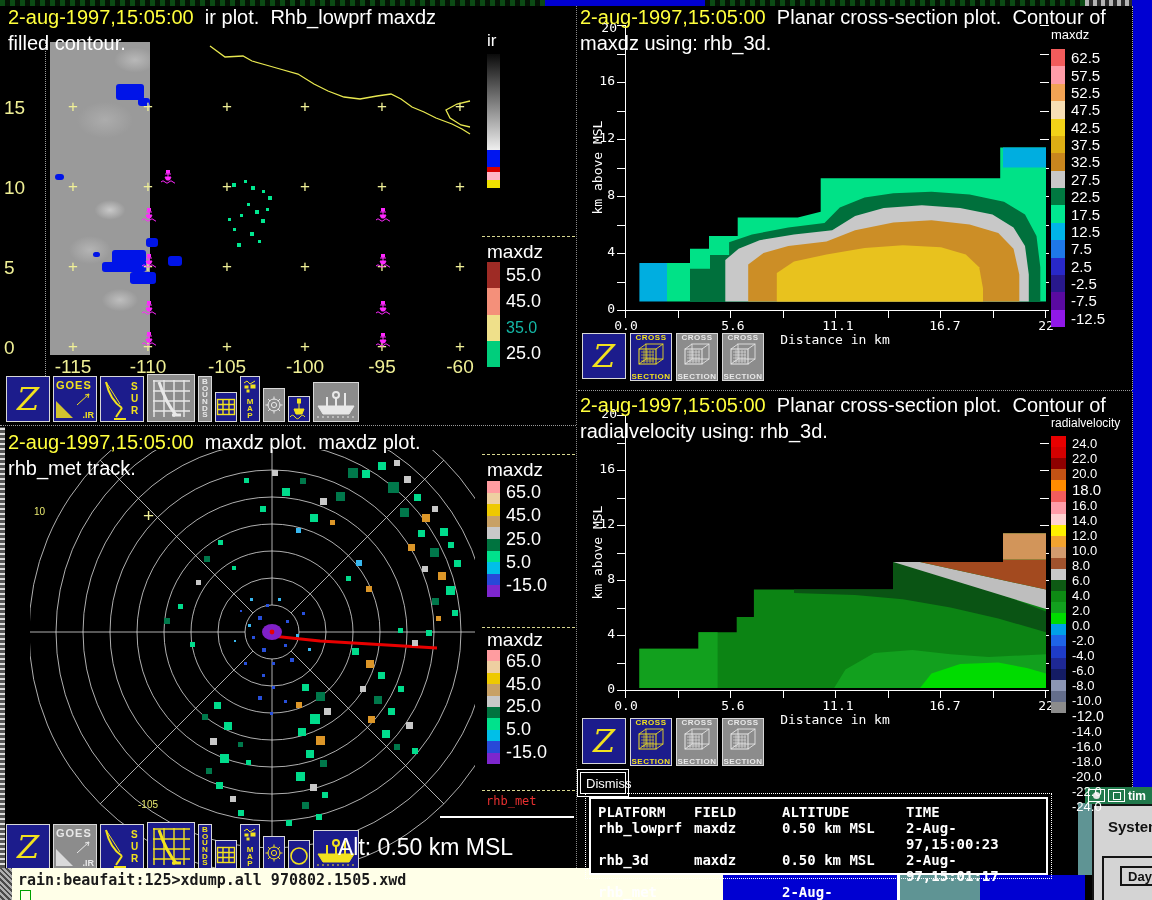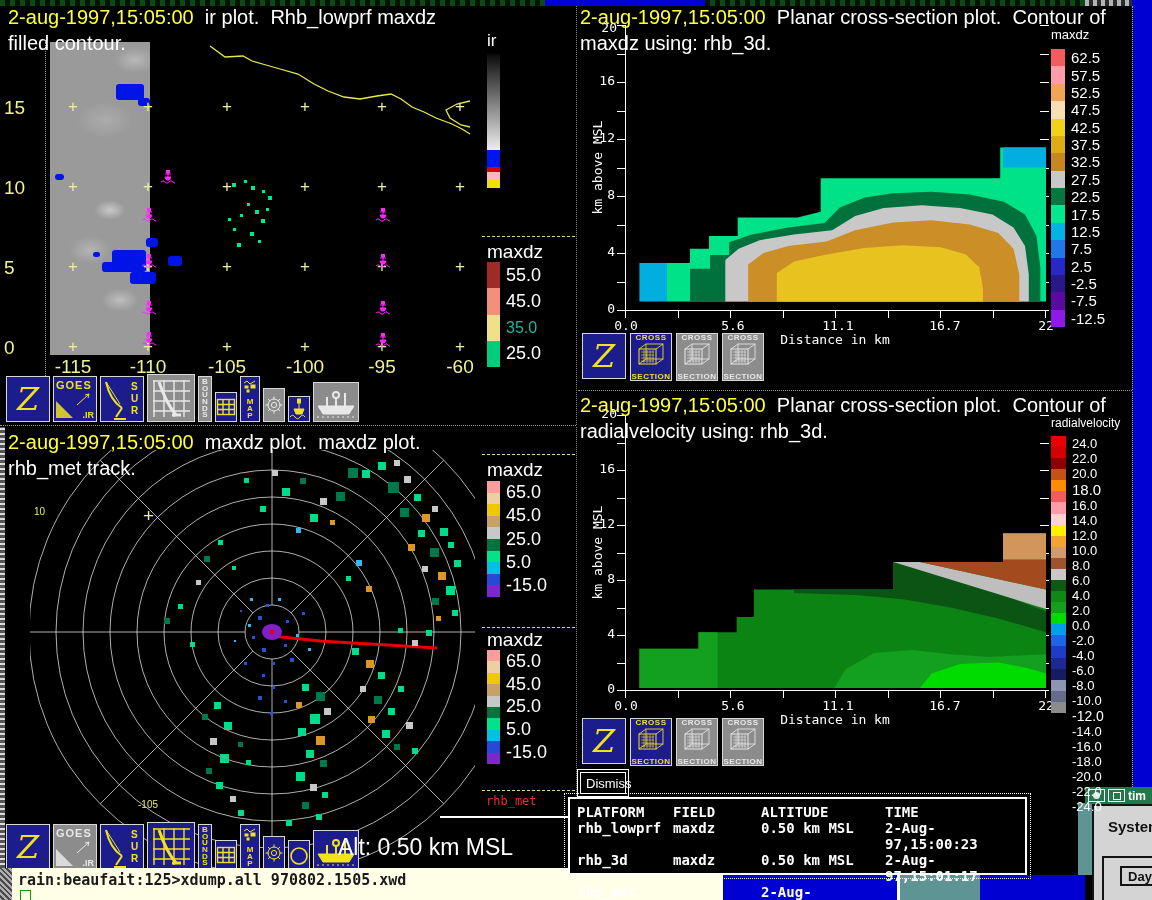--- a/index.html
+++ b/index.html
@@ -736,21 +736,21 @@
   <div class="abs" style="left:0;top:868px;width:12px;height:32px;background:repeating-linear-gradient(45deg,#AFAFAF 0 2px,#4a4a4a 2px 4px);"></div>
   <div class="abs" style="left:12px;top:868px;width:711px;height:32px;background:#FFFFE8;"></div>
   <div class="abs mono" style="left:18px;top:871px;font-size:15px;font-weight:bold;color:#1a1a1a;">rain:beaufait:125&gt;xdump.all 970802.1505.xwd</div>
   <div class="abs" style="left:20px;top:890px;width:9px;height:9px;border:1px solid #00A000;"></div>
 
   <div class="abs" style="left:723px;top:875px;width:174px;height:25px;background:#0000D2;"></div>
   <div class="abs" style="left:897px;top:875px;width:3px;height:25px;background:#fff;"></div>
   <div class="abs" style="left:900px;top:875px;width:80px;height:25px;background:#5F9494;"></div>
   <div class="abs" style="left:980px;top:875px;width:105px;height:25px;background:#0000D2;"></div>
 
-  <div id="info-win" class="abs" style="left:568px;top:797px;width:455px;height:74px;">
+  <div id="info-win" class="abs" style="left:589px;top:797px;width:455px;height:74px;">
       <div style="display: grid; grid-template-columns: 96px 88px 124px 1fr; padding: 5px 0px 0px 7px; color: rgb(255, 255, 255); font: bold 14px / 16px &quot;DejaVu Sans Mono&quot;, monospace;">
         <div>PLATFORM</div>
         <div>FIELD</div>
         <div>ALTITUDE</div>
         <div>TIME</div>
         <div>rhb_lowprf</div>
         <div>maxdz</div>
         <div>0.50 km MSL</div>
         <div>2-Aug-97,15:00:23</div>
         <div>rhb_3d</div>

